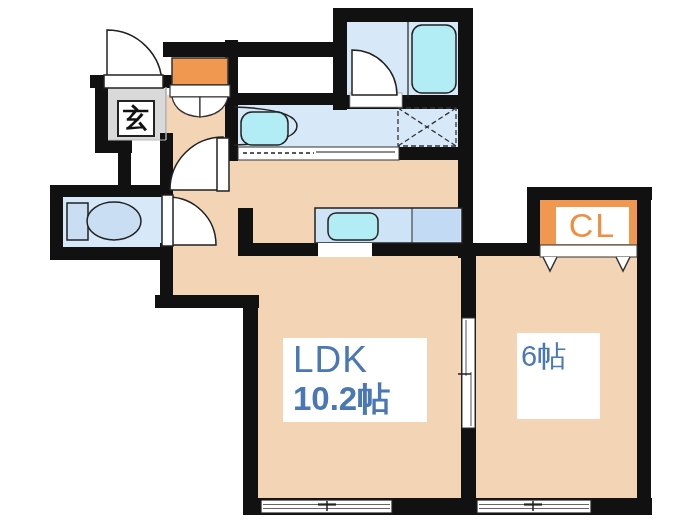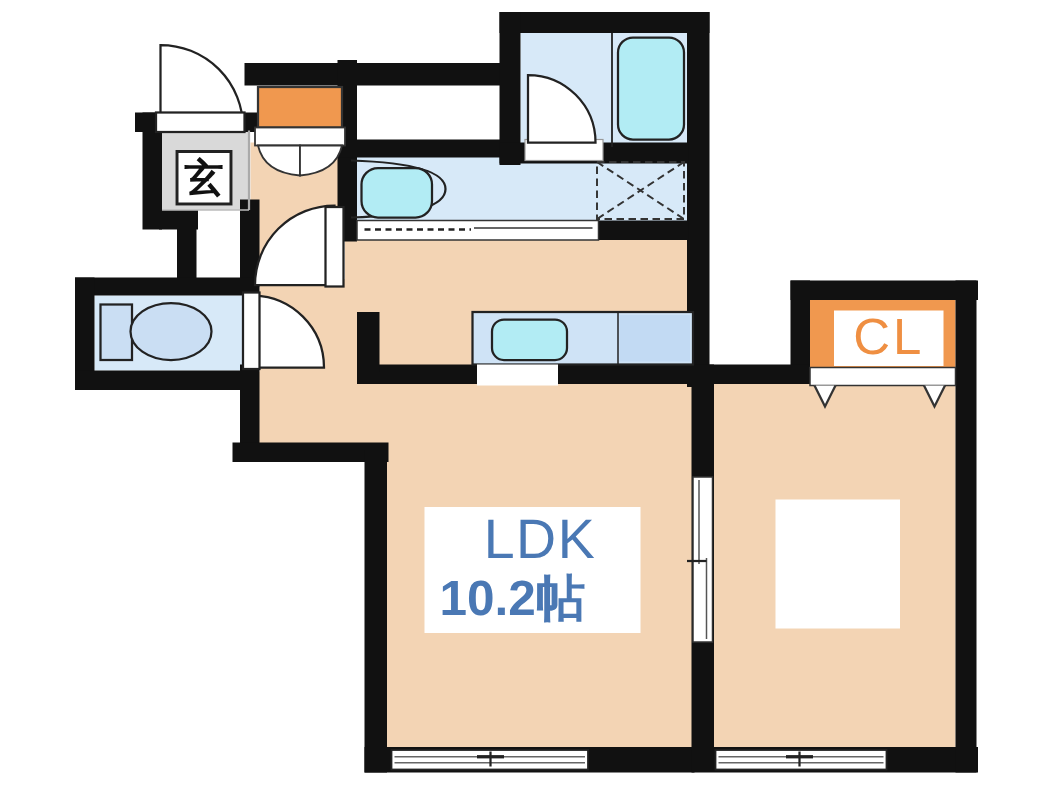--- a/index.html
+++ b/index.html
@@ -20,21 +20,21 @@
   .peach{background:var(--floor-peach);}
   .lblue{background:var(--floor-blue);}
   .gray{background:var(--genkan-gray);}
   .orange{background:var(--accent-orange);}
   .wall{position:absolute;background:var(--wall-black);z-index:2;}
   #fixtures{position:absolute;left:0;top:0;z-index:3;pointer-events:none;}
   .labelbox{position:absolute;z-index:4;background:#fff;}
   #genkan-label{left:117px;top:100px;width:38px;height:37px;border:2px solid #222;
     display:flex;align-items:center;justify-content:center;font-size:26px;font-weight:600;color:#111;box-sizing:border-box;}
   #ldk-label{left:283px;top:338px;width:144px;height:84px;color:var(--label-blue);padding:2px 0 0 10px;box-sizing:border-box;}
-  #ldk-label .l1{font-size:37px;line-height:40px;letter-spacing:1px;text-align:center;}
+  #ldk-label .l1{font-size:37px;line-height:40px;letter-spacing:1px;}
   #ldk-label .l2{font-size:33px;line-height:38px;font-weight:bold;}
   #bedroom-label{left:517px;top:333px;width:83px;height:86px;color:var(--label-blue);padding:3px 0 0 4px;box-sizing:border-box;}
   #bedroom-label .l1{font-size:30px;line-height:40px;letter-spacing:1px;}
   #bedroom-label .l2{font-size:29px;line-height:40px;}
   #cl-label{left:556px;top:207px;width:73px;height:37px;color:var(--accent-orange-text);
     display:flex;align-items:center;justify-content:center;font-size:34px;letter-spacing:2px;}
 </style>
 </head>
 <body>
 
@@ -153,18 +153,19 @@
   </svg>
 
   <div class="labelbox" id="genkan-label">
     <span>玄</span>
   </div>
   <div class="labelbox" id="ldk-label">
     <div class="l1">LDK</div>
     <div class="l2">10.2帖</div>
   </div>
   <div class="labelbox" id="bedroom-label">
+    <div class="l2">6帖</div>
   </div>
   <div class="labelbox" id="cl-label">
     <span>CL</span>
   </div>
 
 </div>
 
 </body></html>

